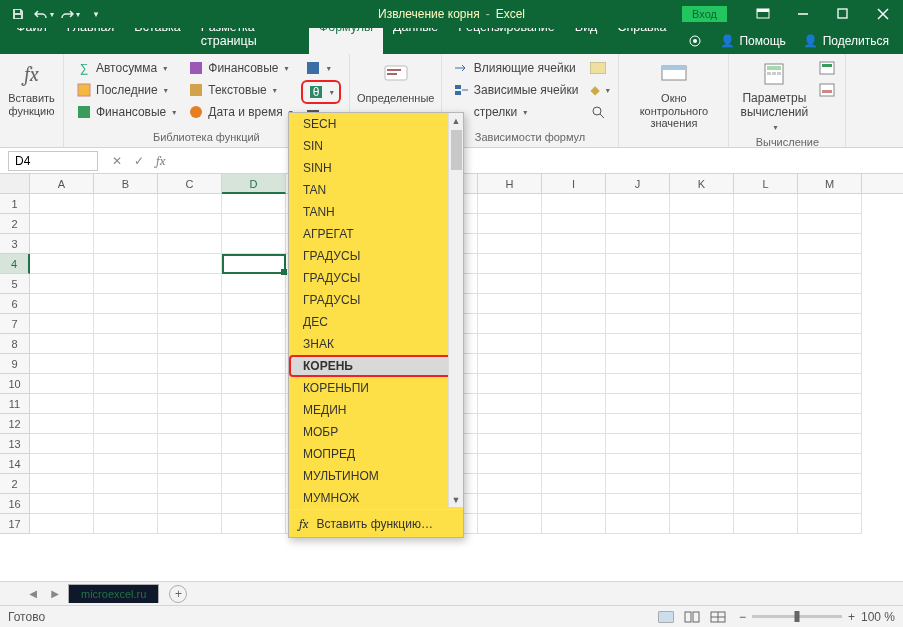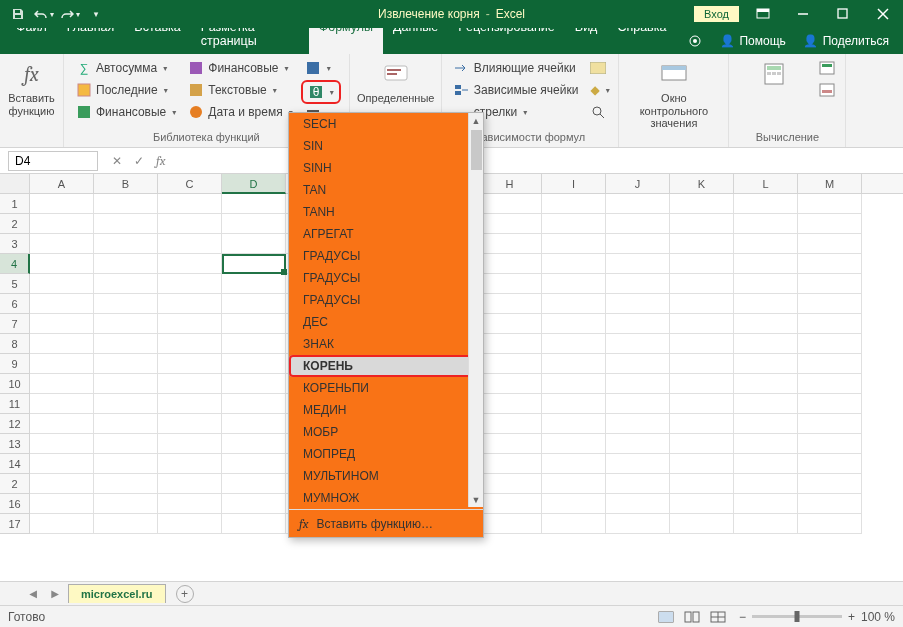--- a/index.html
+++ b/index.html
@@ -3,21 +3,21 @@
 <meta charset="utf-8">
 <style>
 *{box-sizing:border-box;margin:0;padding:0;font-family:"Segoe UI",Tahoma,sans-serif;font-size:12px;user-select:none}
 body{width:903px;height:627px;background:#fff;overflow:hidden;display:flex;flex-direction:column;position:relative}
 .titlebar{height:28px;background:#0e6636;display:flex;align-items:center;color:#fff;position:relative}
 .qat{display:flex;align-items:center;gap:2px;padding-left:6px}
 .qat .btn{width:24px;height:24px;display:flex;align-items:center;justify-content:center;color:#fff;opacity:.9}
 .title{position:absolute;left:50%;transform:translateX(-50%);font-size:12px;color:#fef9c3}
 .title .sep{margin:0 6px;opacity:.7}
 .winbtns{position:absolute;right:0;display:flex;align-items:center;height:100%}
-.login{background:#fef9c3;color:#0e6636;font-size:11px;padding:2px 10px;margin-right:4px}
+.login{background:#22c55e;color:#0e6636;font-size:11px;padding:2px 10px;margin-right:16px}
 .winbtns .wb{width:40px;height:28px;display:flex;align-items:center;justify-content:center;color:#fff}
 .tabs{height:26px;background:#0e6636;display:flex;align-items:flex-end;padding:0 6px;gap:2px}
 .tab{color:#fff;padding:4px 10px 6px;font-size:12.5px;cursor:pointer}
 .tab.active{background:#f3f3f3;color:#217346}
 .tabs .spacer{flex:1}
 .tabs .rt{color:#fff;display:flex;align-items:center;gap:4px;padding:2px 8px 6px;font-size:12px}
 .ribbon{height:94px;background:#f3f3f3;border-bottom:1px solid #d4d4d4;display:flex}
 .group{display:flex;flex-direction:column;border-right:1px solid #e1e1e1;padding:2px 6px 0}
 .group .body{flex:1;display:flex;align-items:flex-start}
 .group .lbl{text-align:center;font-size:11px;color:#666;padding:2px 0 4px}
@@ -42,29 +42,29 @@
 .rhdrs{width:30px;display:flex;flex-direction:column;background:#f7f7f7}
 .rh{height:20px;border-bottom:1px solid #d4d4d4;border-right:1px solid #d4d4d4;text-align:center;font-size:11px;color:#555;line-height:20px}
 .rh.sel{background:#d7e4d9;color:#217346;border-right:2px solid #217346}
 .cells{position:relative;flex:1}
 .crow{display:flex;height:20px}
 .cell{width:64px;height:20px;border-right:1px solid #e0e0e0;border-bottom:1px solid #e0e0e0}
 .selcell{position:absolute;border:2px solid #217346;width:64px;height:20px;pointer-events:none}
 .selcell::after{content:"";position:absolute;right:-3px;bottom:-3px;width:6px;height:6px;background:#217346}
 .sheettabs{height:24px;border-top:1px solid #d4d4d4;display:flex;align-items:center;background:#f3f3f3;padding-left:24px;gap:4px}
 .navic{width:18px;height:18px;color:#888;display:flex;align-items:center;justify-content:center;font-size:10px}
-.stab{border:1px solid #aeaeae;border-bottom:none;padding:3px 12px;background:#fef9c3;font-size:11px;color:#217346;font-weight:700}
+.stab{border:1px solid #aeaeae;border-bottom:none;padding:3px 12px;background:#0f172a;font-size:11px;color:#217346;font-weight:400}
 .addsheet{width:18px;height:18px;border:1px solid #aeaeae;border-radius:50%;display:flex;align-items:center;justify-content:center;font-size:12px;color:#666;margin-left:6px}
 .status{height:22px;background:#f3f3f3;border-top:1px solid #d4d4d4;display:flex;align-items:center;padding:0 8px;font-size:11px;color:#555}
 .status .sp{flex:1}
 .viewbtn{width:24px;height:18px;display:flex;align-items:center;justify-content:center;margin:0 1px;color:#666}
 .zoom{display:flex;align-items:center;gap:6px;margin-left:8px}
 .slider{width:90px;height:3px;background:#c8c8c8;position:relative}
 .slider .th{position:absolute;left:50%;top:-4px;width:5px;height:11px;background:#666;transform:translateX(-50%)}
-.dropdown{position:absolute;left:288px;top:112px;width:196px;background:#f97316;border:1px solid #b6b6b6;box-shadow:2px 3px 8px rgba(0,0,0,.25);z-index:50}
+.dropdown{position:absolute;left:288px;top:112px;width:176px;background:#fde047;border:1px solid #b6b6b6;box-shadow:2px 3px 8px rgba(0,0,0,.25);z-index:50}
 .dropdown .items{max-height:452px;overflow:hidden}
 .ditem{padding:4px 14px;font-size:12px;color:#333;cursor:pointer}
 .ditem.hl{background:#d9d9d9;font-weight:700;outline:2.5px solid #e22;outline-offset:-2px;border-radius:4px}
 .dropdown .ftr{border-top:1px solid #ddd;padding:6px 10px;display:flex;align-items:center;gap:8px;color:#333;font-size:12px}
 .dropdown .ftr .fx{font-style:italic;font-family:"Cambria",serif;font-size:13px}
 .dscroll{position:absolute;right:0;top:0;bottom:30px;width:15px;background:#f0f0f0;border-left:1px solid #ddd;display:flex;flex-direction:column;align-items:center}
 .dscroll .arr{height:15px;font-size:9px;color:#666;display:flex;align-items:center;justify-content:center;width:100%}
 .dscroll .thumb{width:11px;height:40px;background:#c8c8c8;margin-top:2px}
 svg{display:block}
 </style>
@@ -337,20 +337,22 @@
       <div class="bigbtn" style="width:78px">
         <div class="ic">
             <svg width="24" height="24">
               <rect x="3" y="2" width="18" height="20" fill="#fff" stroke="#888"></rect>
               <rect x="5" y="4" width="14" height="4" fill="#a8d8b0"></rect>
               <rect x="5" y="10" width="4" height="3" fill="#ccc"></rect>
               <rect x="10" y="10" width="4" height="3" fill="#ccc"></rect>
               <rect x="15" y="10" width="4" height="3" fill="#ccc"></rect>
             </svg>
           </div>
+        <div class="tx"><span style="white-space:pre-line">Параметры
+вычислений</span> <span class="dd">▾</span></div>
       </div>
       <div class="col" style="width:26px">
         <div class="rbtn">
             <span class="ic">
               <svg width="16" height="14">
                 <rect x="1" y="1" width="14" height="12" fill="#fff" stroke="#888"></rect>
                 <rect x="3" y="3" width="10" height="3" fill="#3a9c5c"></rect>
               </svg>
             </span>
           </div>

